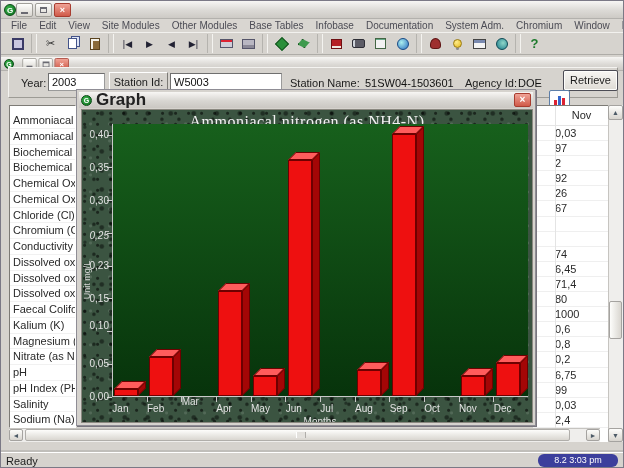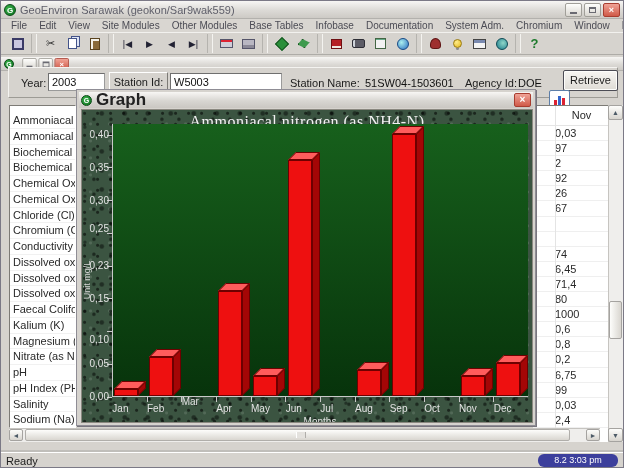--- a/index.html
+++ b/index.html
@@ -113,21 +113,20 @@
   .bar .top { position:absolute; left:0; bottom:100%; width:100%; height:8px; background:#ff5c5c;
     border:1px solid #6e0000; transform:skewX(-45deg); transform-origin:0 100%; }
   .bar .side { position:absolute; left:100%; top:0; width:8px; height:100%; background:#a40606;
     border:1px solid #6e0000; transform:skewY(-45deg); transform-origin:0 0; }
 </style>
 </head>
 <body>
 
 <div class="titlebar" style="top:0">
   <div class="appicon">G</div>
-  <div class="title">GeoEnviron Sarawak (geokon/Sar9wak559)</div>
   <div class="winbtns">
     <div class="winbtn"><span class="min-glyph"></span></div>
     <div class="winbtn"><span class="restore-glyph"></span></div>
     <div class="winbtn close">×</div>
   </div>
 </div>
 
 <div id="menubar">
     <div class="menu-item">File</div>
     <div class="menu-item">Edit</div>
@@ -345,27 +344,27 @@
           <div class="side"></div>
           <div class="front"></div>
         </div>
       </div>
     <div id="xlabel" style="left: 208px; top: 306px;">Months</div>
   <div class="ytick-line" style="left: 25px; top: 286.5px;"></div>
       <div class="ytick-label" style="left: 1px; top: 281px;">0,00</div>
       <div class="ytick-line" style="left: 25px; top: 253.75px;"></div>
       <div class="ytick-label" style="left: 1px; top: 248.25px;">0,05</div>
       <div class="ytick-line" style="left: 25px; top: 221px;"></div>
-      <div class="ytick-label" style="left: 1px; top: 224px;">0,10</div>
+      <div class="ytick-label" style="left: 1px; top: 210px;">0,10</div>
       <div class="ytick-line" style="left: 25px; top: 188.25px;"></div>
       <div class="ytick-label" style="left: 1px; top: 182.75px;">0,15</div>
       <div class="ytick-line" style="left: 25px; top: 155.5px;"></div>
       <div class="ytick-label" style="left: 1px; top: 150px;">0,23</div>
       <div class="ytick-line" style="left: 25px; top: 122.75px;"></div>
-      <div class="ytick-label" style="left: 1px; top: 113px;">0,25</div>
+      <div class="ytick-label" style="left: 1px; top: 120px; font-style: italic;">0,25</div>
       <div class="ytick-line" style="left: 25px; top: 90px;"></div>
       <div class="ytick-label" style="left: 1px; top: 84.5px;">0,30</div>
       <div class="ytick-line" style="left: 25px; top: 57.25px;"></div>
       <div class="ytick-label" style="left: 1px; top: 51.75px;">0,35</div>
       <div class="ytick-line" style="left: 25px; top: 24.5px;"></div>
       <div class="ytick-label" style="left: 1px; top: 19px;">0,40</div>
       <div class="xtick-label" style="left: 30.3333px; top: 293px;">Jan</div>
       <div class="xtick-line" style="left: 64.6667px; top: 287px;"></div>
       <div class="xtick-label" style="left: 65px; top: 293px;">Feb</div>
       <div class="xtick-line" style="left: 99.3333px; top: 287px;"></div>

